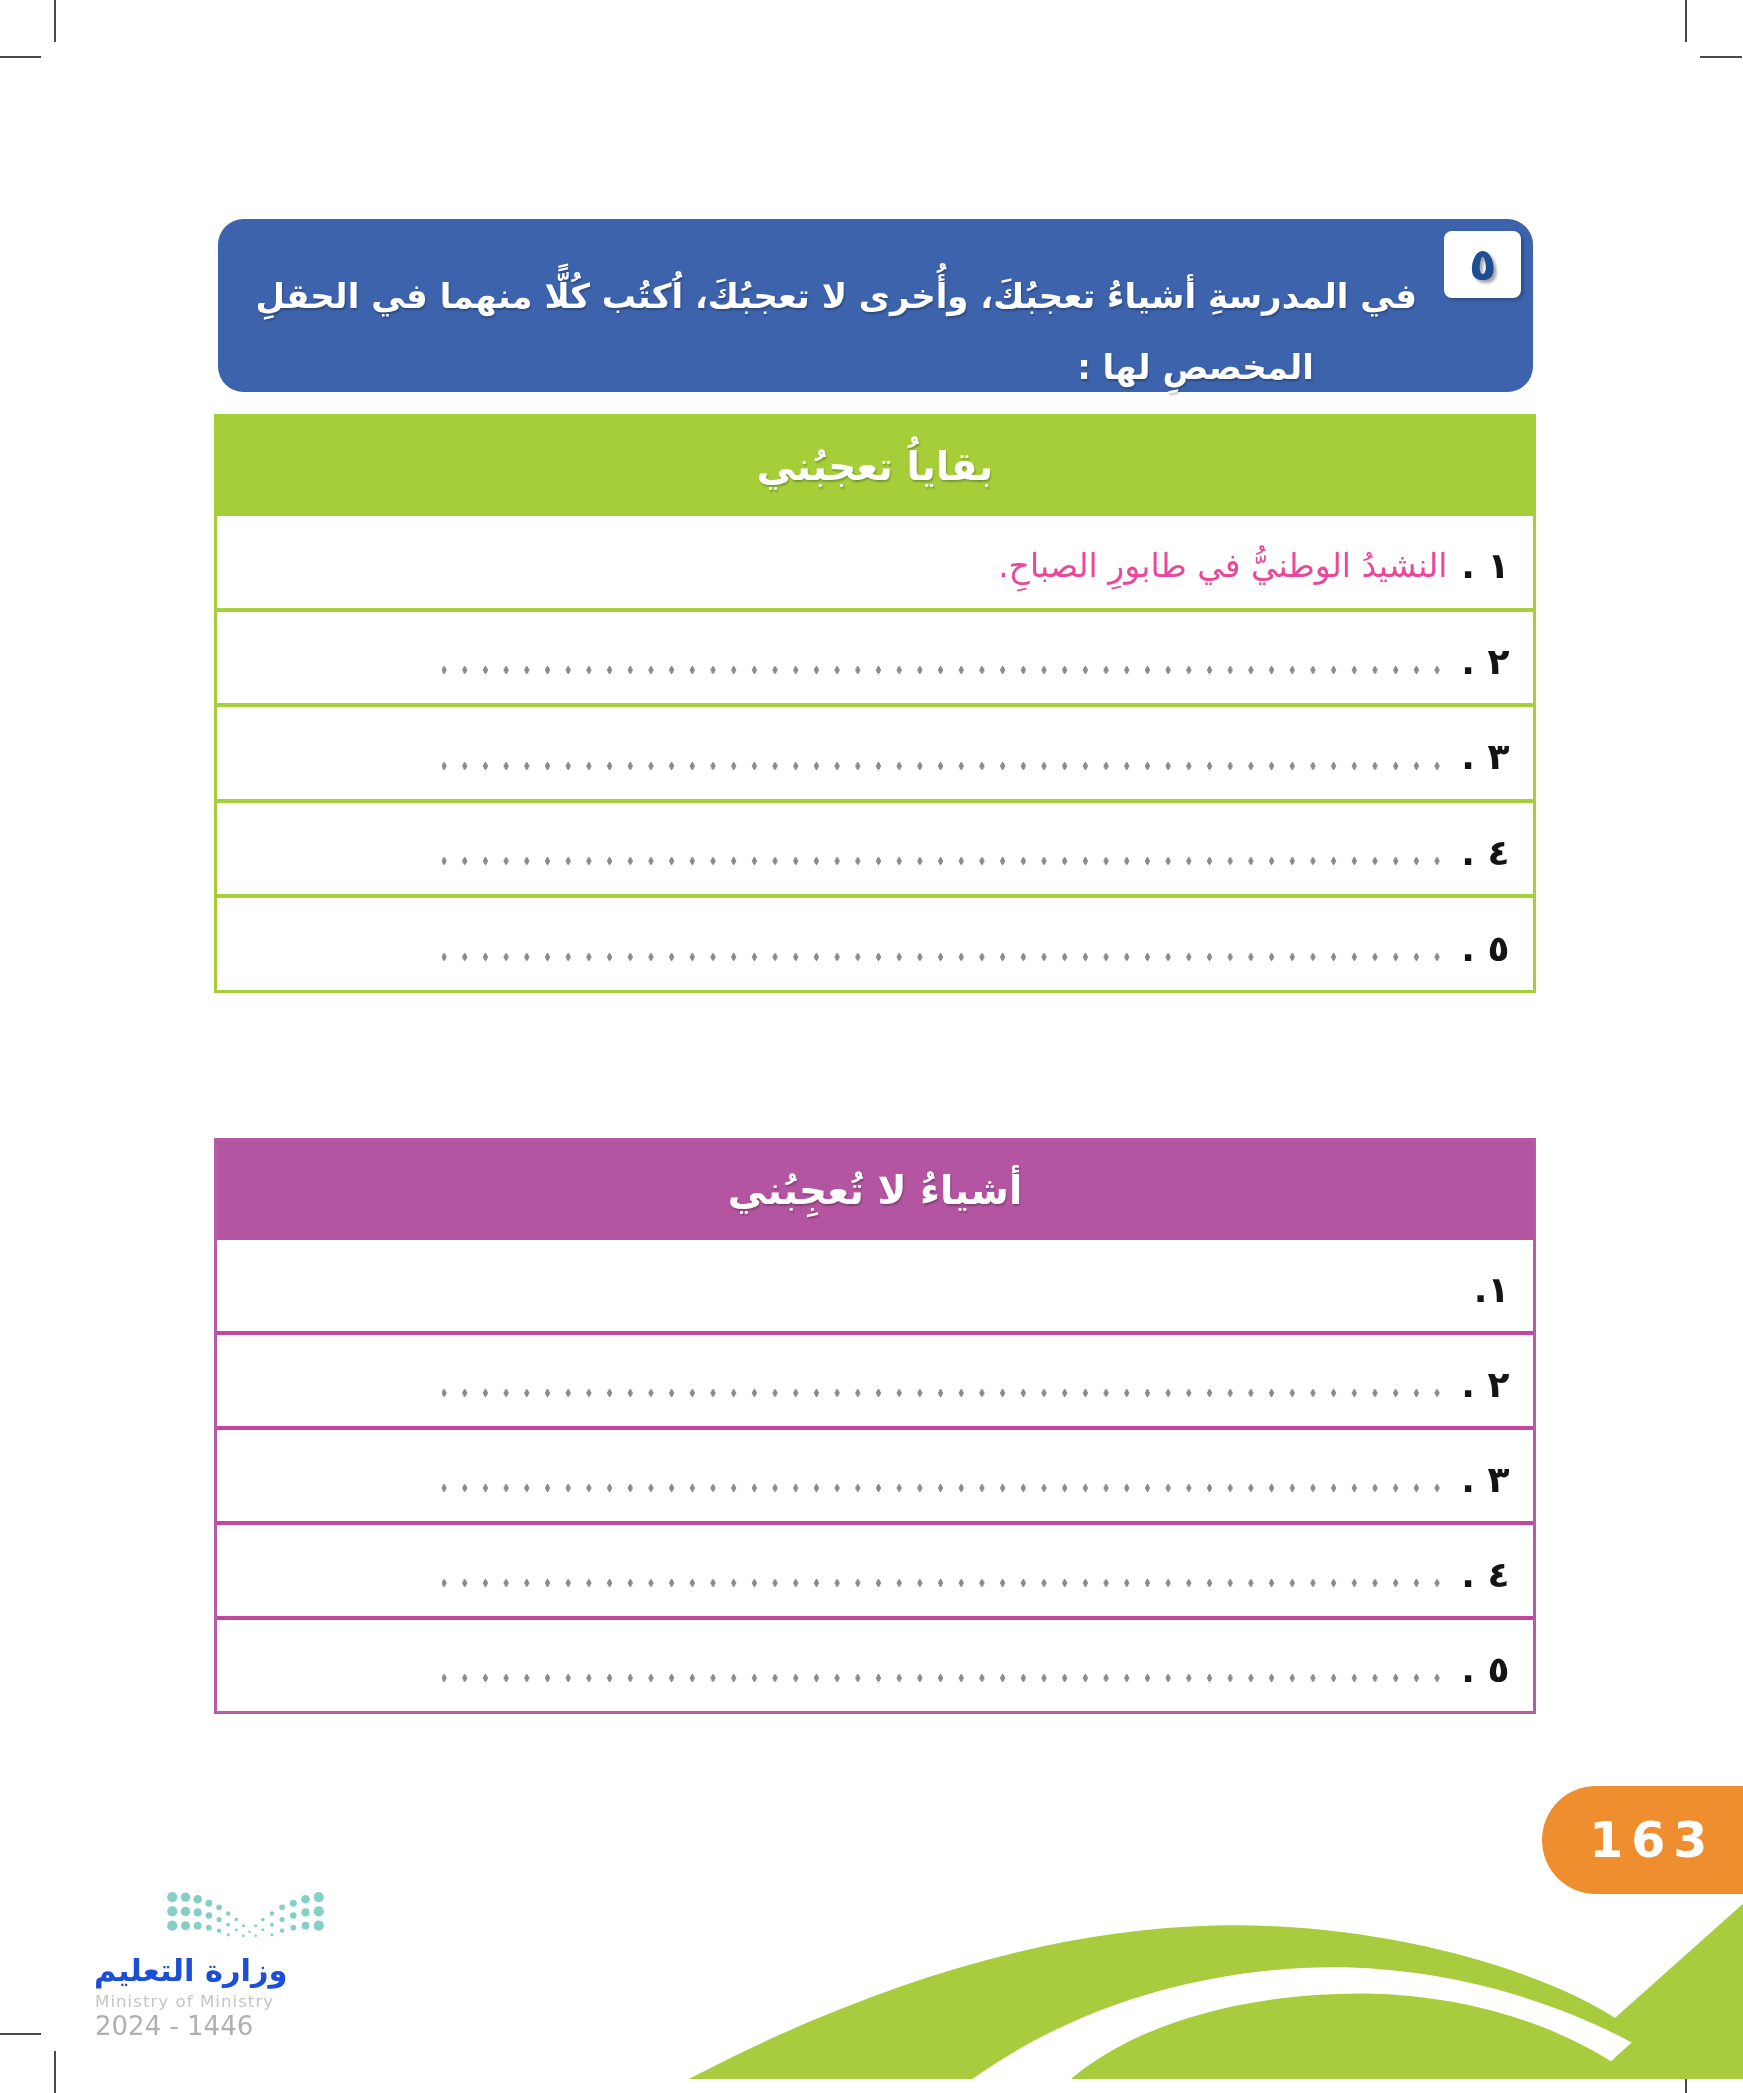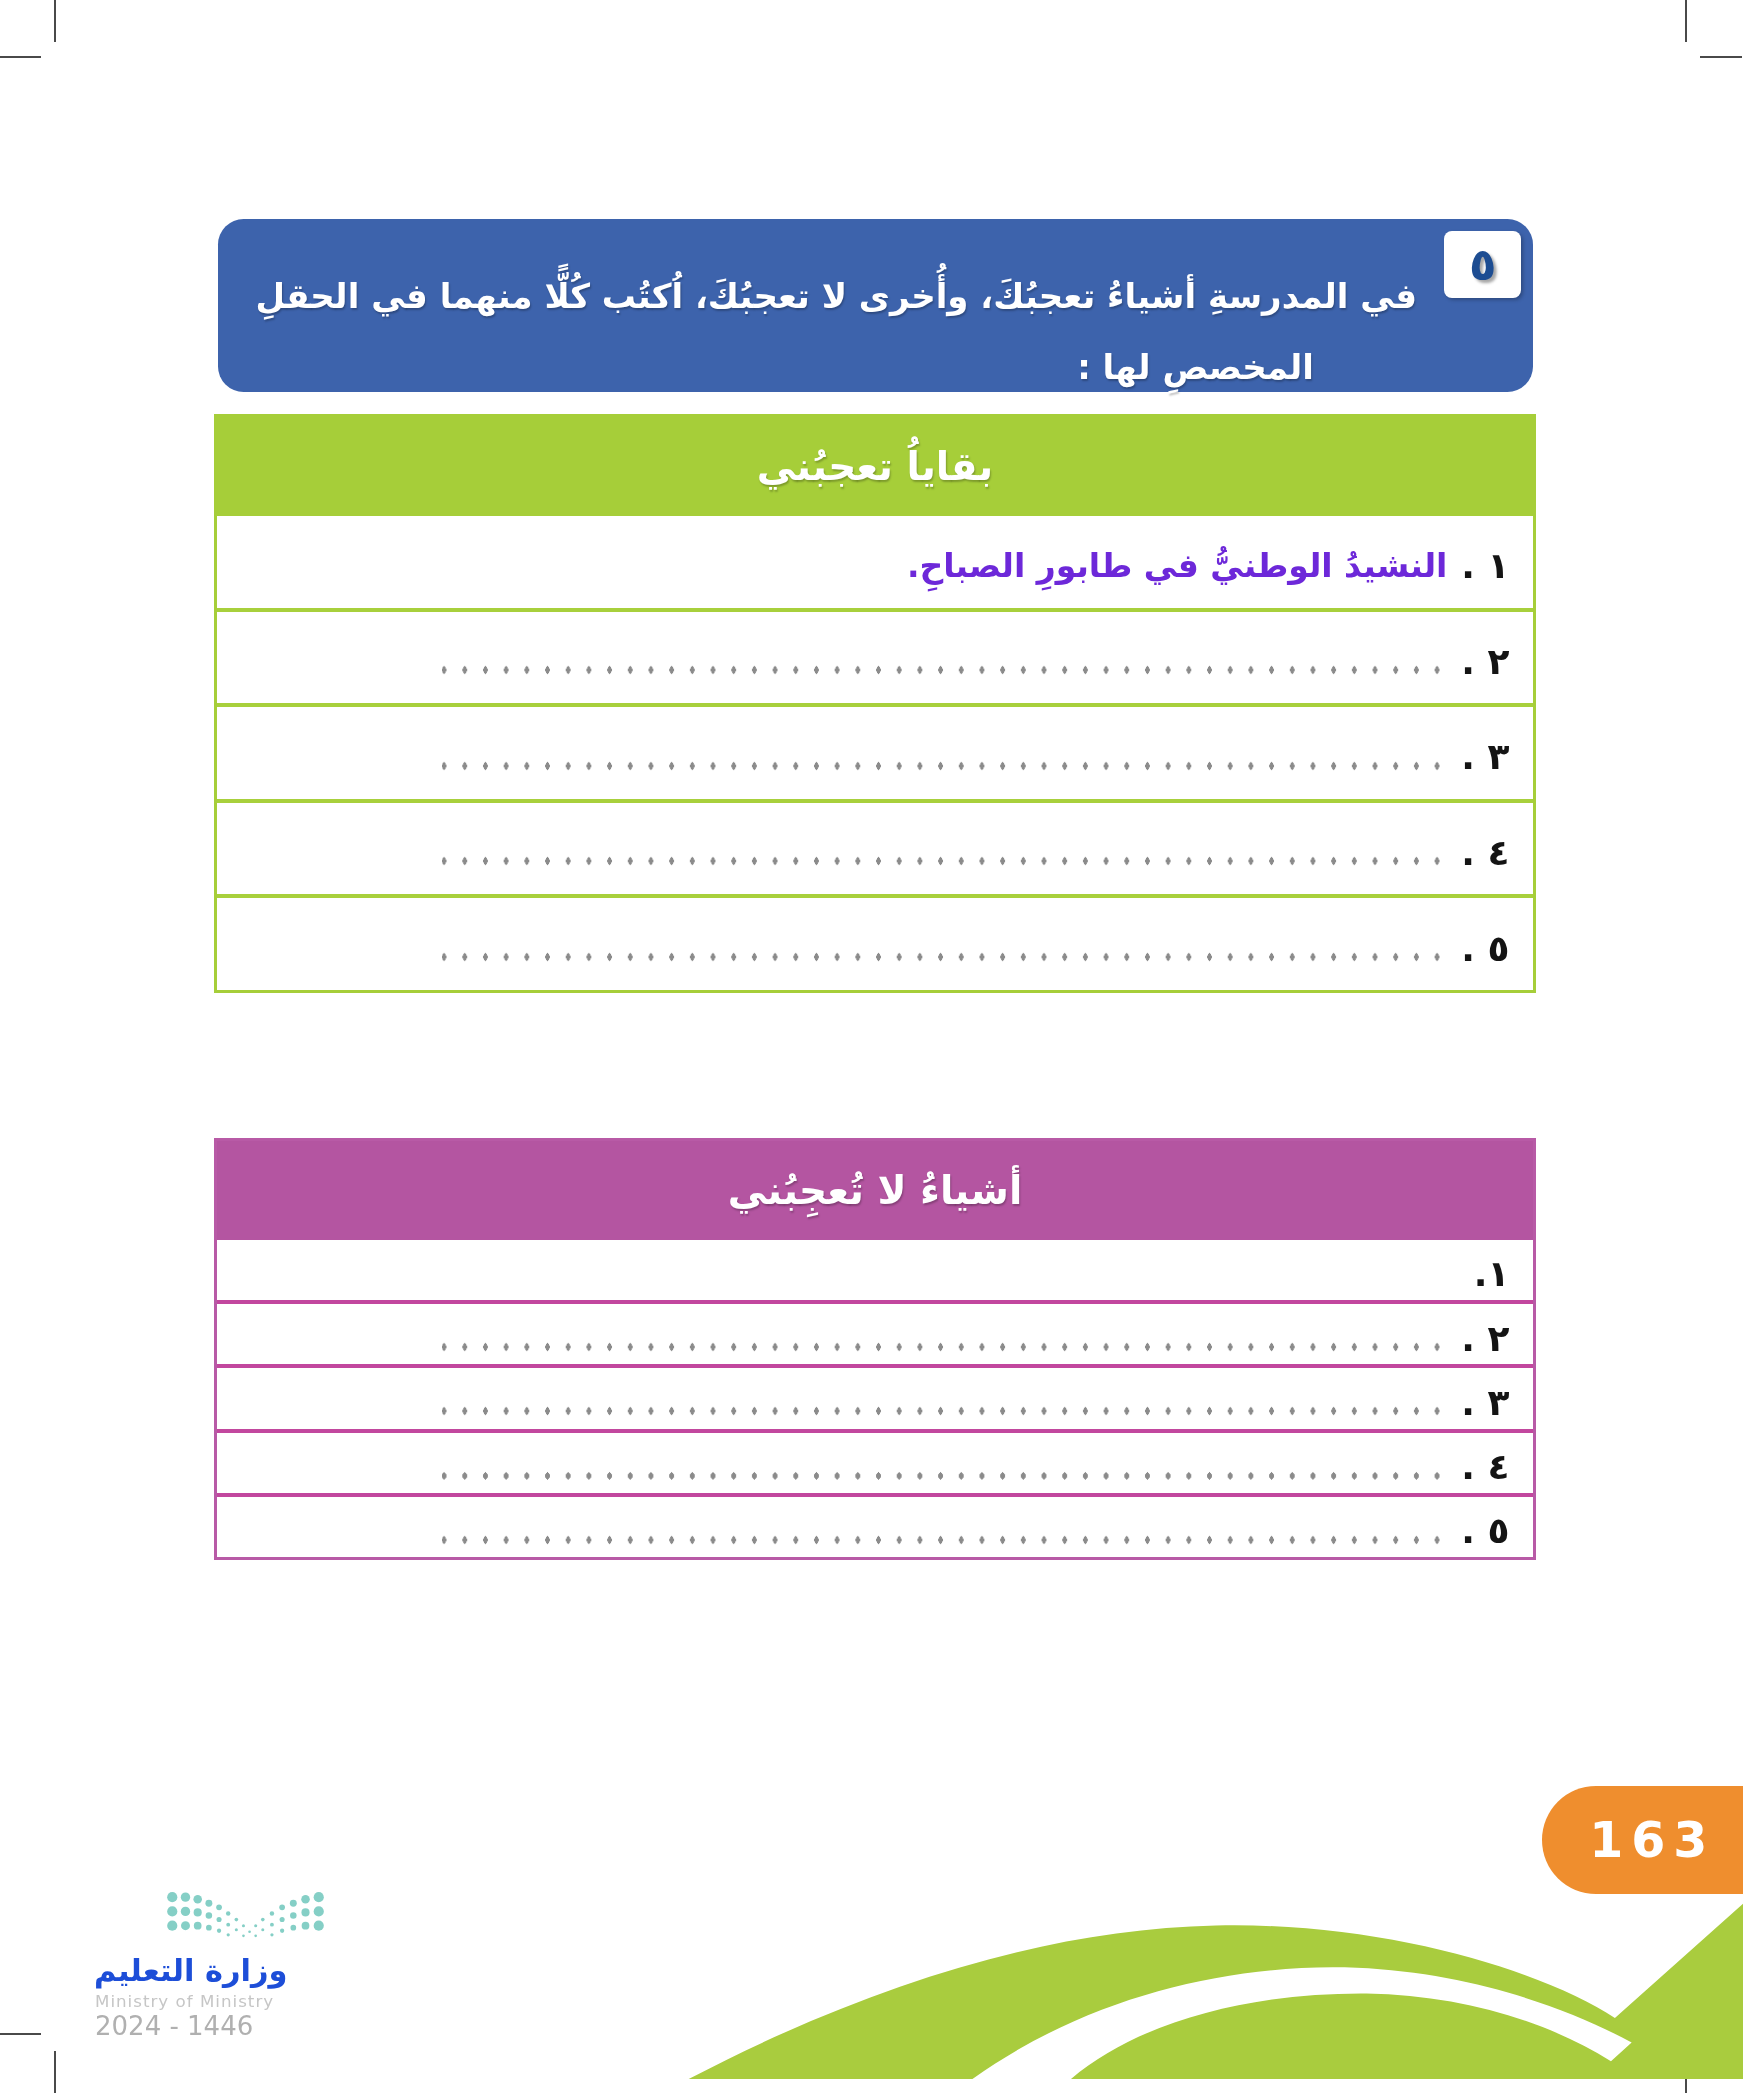--- a/index.html
+++ b/index.html
@@ -32,40 +32,40 @@
     margin-top:24px;
   }
   .instruction-text .l1{padding-right:116px;text-align:right;}
   .instruction-text .l2{padding-right:219px;text-align:right;}
   
   .ex-table{
     position:absolute;left:215px;width:1322px;box-sizing:border-box;
     display:flex;flex-direction:column;direction:rtl;background:#ffffff;
   }
   .ex-table.likes{top:414px;height:579px;border:3px solid #a6ce39;}
-  .ex-table.dislikes{top:1138px;height:422px;border:3px solid #b85aa6;}
+  .ex-table.dislikes{top:1138px;height:576px;border:3px solid #b85aa6;}
   .thead{
     height:99px;flex:0 0 99px;display:flex;align-items:center;justify-content:center;
     color:#ffffff;font-size:39px;font-weight:bold;
     text-shadow:1px 2px 2px rgba(0,0,0,.25);
   }
   .likes .thead{background:#a6ce39;}
   .dislikes .thead{background:#b455a1;}
   .trow{
     flex:1;display:flex;align-items:center;direction:rtl;
     padding:0 23.6px;gap:13.8px;box-sizing:border-box;background:#ffffff;
   }
   .likes .trow + .trow{border-top:4.9px solid #a8d03c;}
   .dislikes .trow + .trow{border-top:4.9px solid #c2479e;}
   .trow.dotted{padding-left:225px;}
   .row-label{
     font-size:36px;font-weight:bold;color:#141414;white-space:nowrap;
     position:relative;top:3.9px;
   }
-  .row-text{font-size:33px;font-weight:bold;color:#6d28d9;position:relative;top:3.9px;}
+  .row-text{font-size:33px;font-weight:normal;color:#ec4899;position:relative;top:3.9px;}
   .dotline{
     flex:1;height:11.8px;position:relative;top:12.8px;
     background-image:radial-gradient(2.2px 3.8px at center, #8b8b8b 97%, transparent);
     background-size:20.7px 11.8px;background-repeat:repeat-x;background-position:right center;
   }
   
   .page-badge{
     position:absolute;left:1543px;top:1786px;width:201px;height:108px;
     background:#ef8e2e;border-radius:54px 0 0 54px;
     display:flex;align-items:center;justify-content:center;

